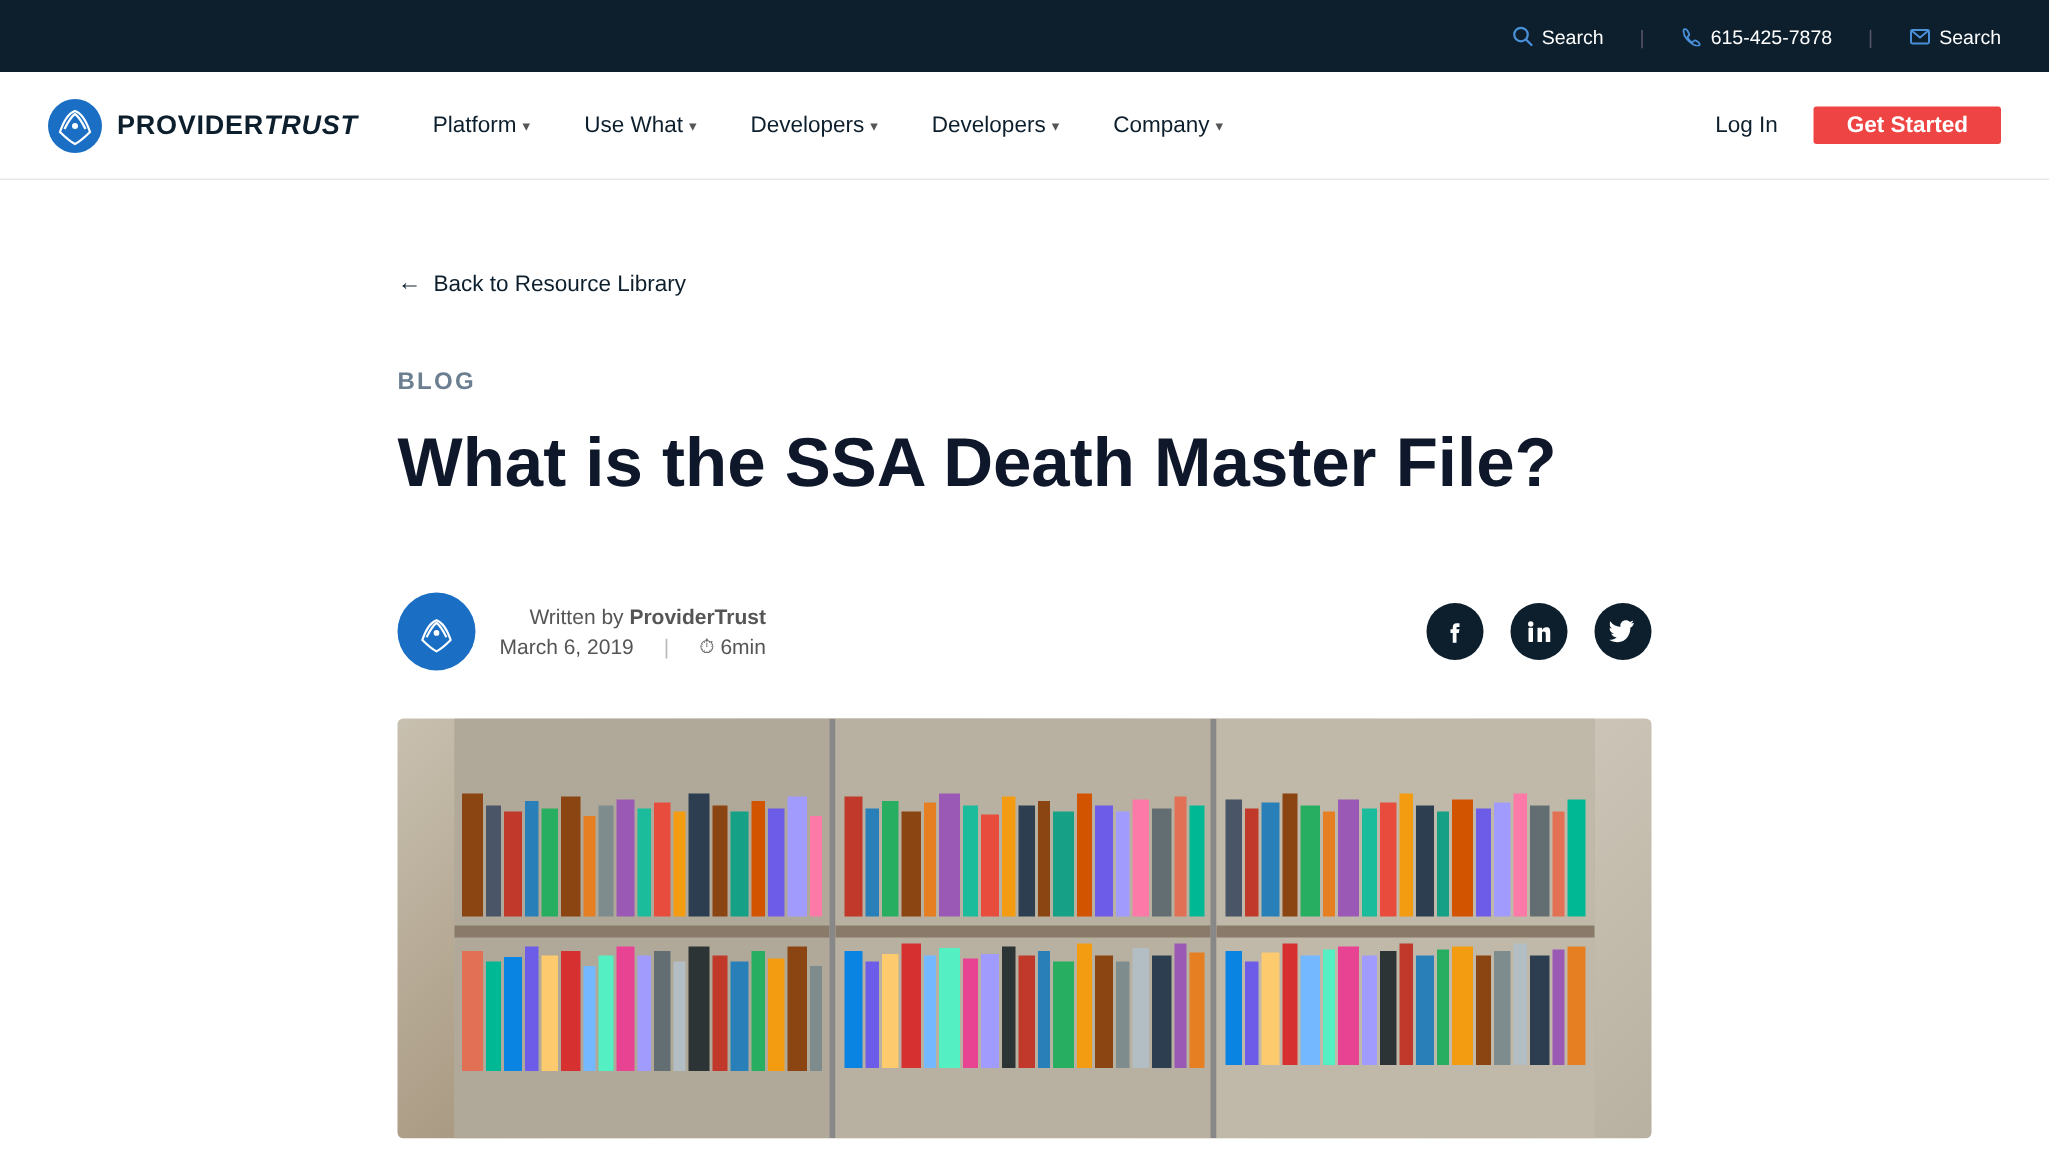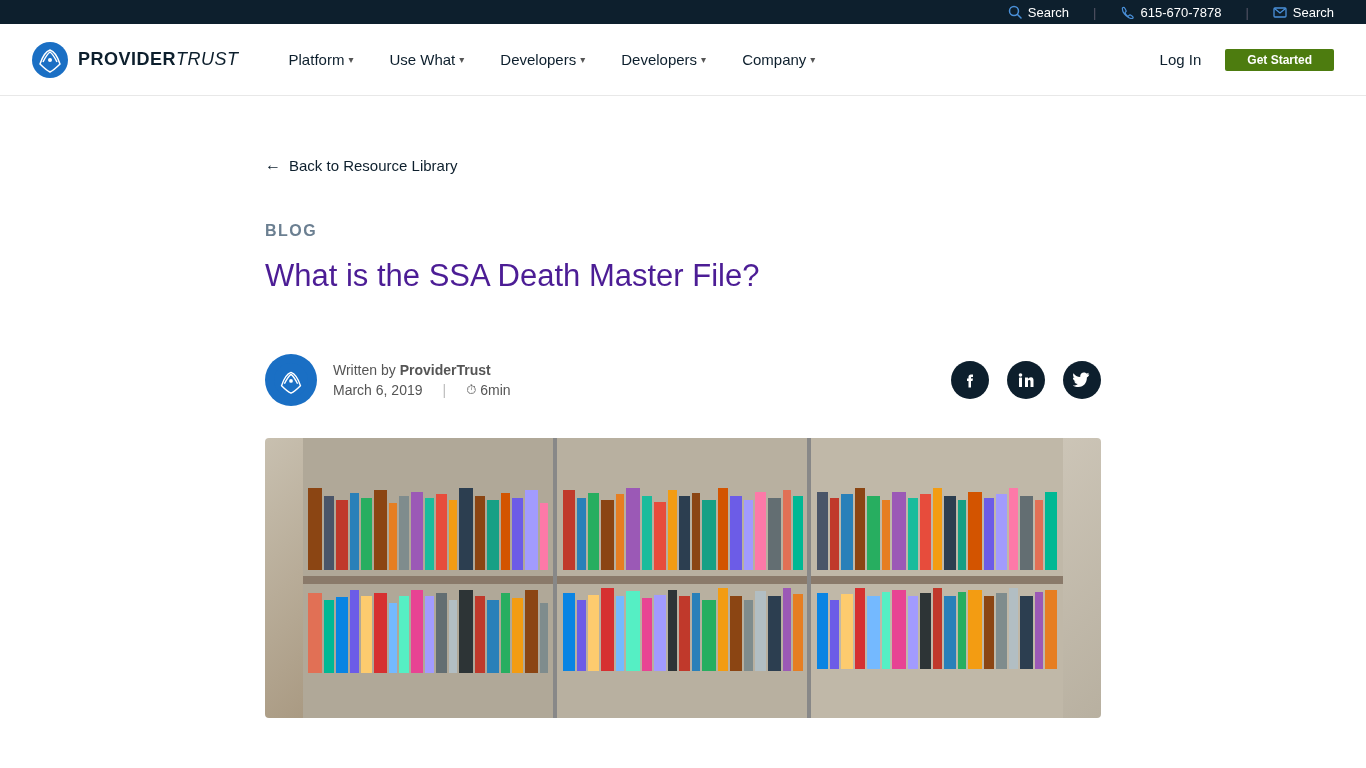--- a/index.html
+++ b/index.html
@@ -1,21 +1,21 @@
 <!DOCTYPE html>
 <html><head>
   <meta charset="utf-8">
   <style>
     * { margin: 0; padding: 0; box-sizing: border-box; }
     body { font-family: -apple-system, BlinkMacSystemFont, 'Segoe UI', sans-serif; background: #fff; }
 
     
     .top-bar {
       background: #0d1f2d;
-      height: 24px;
+      height: 48px;
       display: flex;
       align-items: center;
       justify-content: flex-end;
       padding: 0 32px;
       gap: 24px;
     }
     .top-bar-item {
       display: flex;
       align-items: center;
       gap: 6px;
@@ -61,21 +61,21 @@
     }
     .logo-text {
       font-size: 18px;
       font-weight: 700;
       color: #0d1f2d;
       letter-spacing: 0.5px;
       text-transform: uppercase;
     }
     .logo-text em {
       font-style: italic;
-      font-weight: 400;
+      font-weight: 700;
     }
     .nav-links {
       display: flex;
       align-items: center;
       gap: 0;
       flex: 1;
     }
     .nav-item {
       display: flex;
       align-items: center;
@@ -101,23 +101,23 @@
     }
     .login-btn {
       font-size: 15px;
       font-weight: 500;
       color: #0d1f2d;
       cursor: pointer;
       text-decoration: none;
       padding: 0 8px;
     }
     .get-started-btn {
-      background: #4d7c0f;
+      background: #ef4444;
       color: #fff;
-      font-size: 12px;
+      font-size: 15px;
       font-weight: 600;
       padding: 4px 22px;
       border: none;
       cursor: pointer;
       text-decoration: none;
       border-radius: 2px;
       white-space: nowrap;
     }
 
     
@@ -151,38 +151,39 @@
     }
     .article-category {
       font-size: 16px;
       font-weight: 600;
       letter-spacing: 1.5px;
       text-transform: uppercase;
       color: #6b7f91;
       margin-bottom: 18px;
     }
     .article-title {
-      font-size: 31px;
-      font-weight: 400;
-      color: #4c1d95;
+      font-size: 46px;
+      font-weight: 700;
+      color: #0f172a;
       line-height: 1.15;
       margin-bottom: 0;
     }
 
     
     .author-row {
       display: flex;
       align-items: center;
       justify-content: space-between;
       padding: 28px 0 32px 0;
     }
     .author-left {
       display: flex;
       align-items: center;
       gap: 16px;
+      text-align: right;
     }
     .author-avatar {
       width: 52px;
       height: 52px;
       border-radius: 50%;
       background: #1a6fc4;
       display: flex;
       align-items: center;
       justify-content: center;
       overflow: hidden;
@@ -261,21 +262,21 @@
     </span>
     <span>Search</span>
   </a>
   <span class="top-bar-divider">|</span>
   <a class="top-bar-item">
     <span class="top-bar-icon">
       <svg width="13" height="13" viewBox="0 0 13 13" fill="none">
         <path d="M2 1.5C2 1.5 3 1 4 2.5L5 4.5C5 4.5 5.5 5.5 4.5 6C4.5 6 3.5 6.5 5 8.5C6.5 10.5 7.5 10 7.5 10C8 9.5 8.5 8.5 9.5 9L11 10C12.5 11 12 12 12 12C11.5 12.5 10 13 7.5 11.5C5 10 1 6 1.5 3C1.5 3 1 1.5 2 1.5Z" stroke="#4a90d9" stroke-width="1.2"></path>
       </svg>
     </span>
-    <span>615-670-7878</span>
+    <span>615-425-7878</span>
   </a>
   <span class="top-bar-divider">|</span>
   <a class="top-bar-item">
     <span class="top-bar-icon">
       <svg width="14" height="11" viewBox="0 0 14 11" fill="none">
         <rect x="1" y="1" width="12" height="9" rx="1" stroke="#4a90d9" stroke-width="1.3"></rect>
         <path d="M1.5 1.5L7 6L12.5 1.5" stroke="#4a90d9" stroke-width="1.3"></path>
       </svg>
     </span>
     <span>Search</span>

